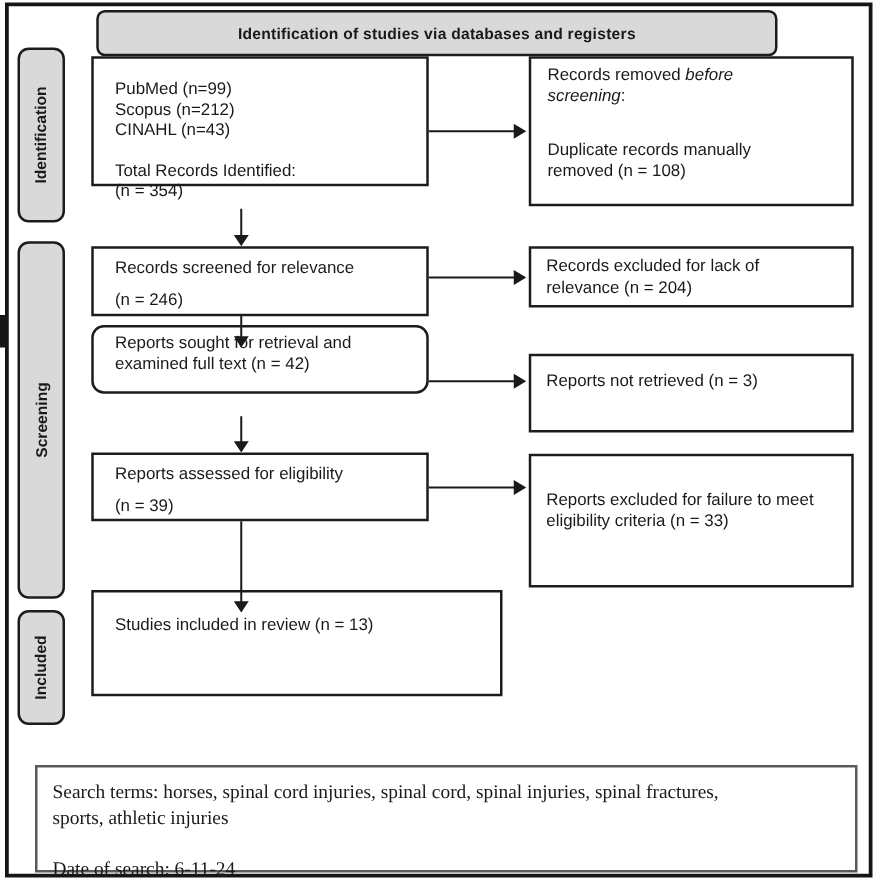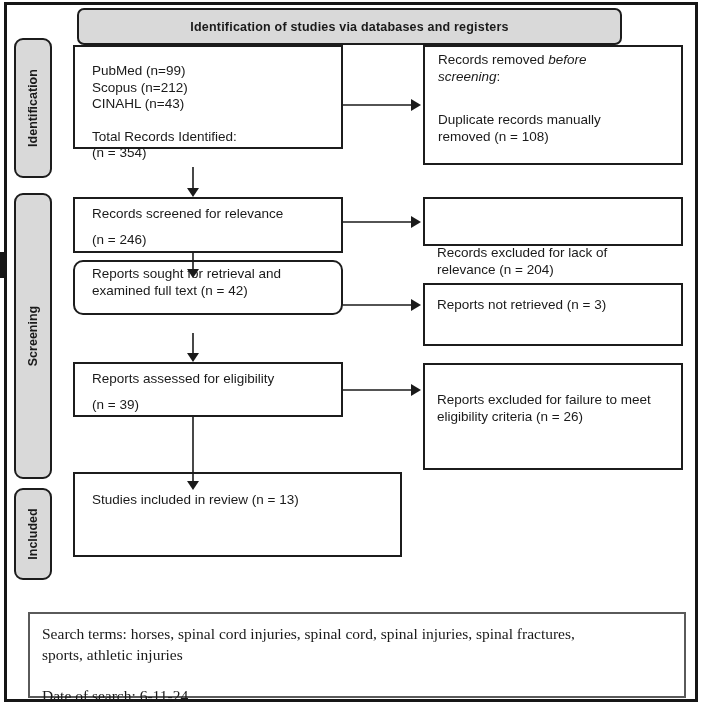--- a/index.html
+++ b/index.html
@@ -35,21 +35,21 @@
   .b1 .spacer{height:16px;}
   .b2{left:73px;top:197px;width:270px;height:56px;padding:7px 10px 0 17px;}
   .b2 .line2,.b4 .line2{margin-top:9px;}
   .b3{left:73px;top:260px;width:270px;height:55px;padding:4px 10px 0 17px;border-radius:10px;}
   .b4{left:73px;top:362px;width:270px;height:55px;padding:7px 10px 0 17px;}
   .b5{left:73px;top:472px;width:329px;height:85px;padding:18px 12px 0 17px;}
   .r1{left:423px;top:45px;width:260px;height:120px;padding:5px 8px 0 13px;}
   .r1-title{max-width:185px;}
   .r1-detail{margin-top:27px;max-width:215px;}
   .r2{left:423px;top:197px;width:260px;height:49px;padding:6px 8px 0 12px;}
-  .r2 .text{max-width:225px;margin-top:40px;}
+  .r2 .text{max-width:225px;}
   .r3{left:423px;top:283px;width:260px;height:63px;padding:12px 8px 0 12px;}
   .r4{left:423px;top:363px;width:260px;height:107px;padding:27px 8px 0 12px;}
   .r4 .text{max-width:222px;}
   .footer-box{
     position:absolute;left:28px;top:612px;width:658px;height:86px;
     border:2px solid #5a5a5a;box-sizing:border-box;background:#ffffff;
     font-family:"Liberation Serif", serif;font-size:15.5px;line-height:21px;
     padding:9px 10px 0 12px;
   }
   .footer-text{max-width:572px;}
@@ -107,21 +107,21 @@
   <div class="box r3">
     <div>Reports not retrieved (n = 3)</div>
   </div>
 
   <div class="box b4">
     <div class="line1">Reports assessed for eligibility</div>
     <div class="line2">(n = 39)</div>
   </div>
 
   <div class="box r4">
-    <div class="text">Reports excluded for failure to meet eligibility criteria (n = 26)</div>
+    <div class="text">Reports excluded for failure to meet eligibility criteria (n = 33)</div>
   </div>
 
   <div class="box b5">
     <div>Studies included in review (n = 13)</div>
   </div>
 
   <div class="footer-box">
     <div class="footer-text">Search terms: horses, spinal cord injuries, spinal cord, spinal injuries, spinal fractures, sports, athletic injuries</div>
     <div class="footer-date">Date of search: 6-11-24</div>
   </div>

